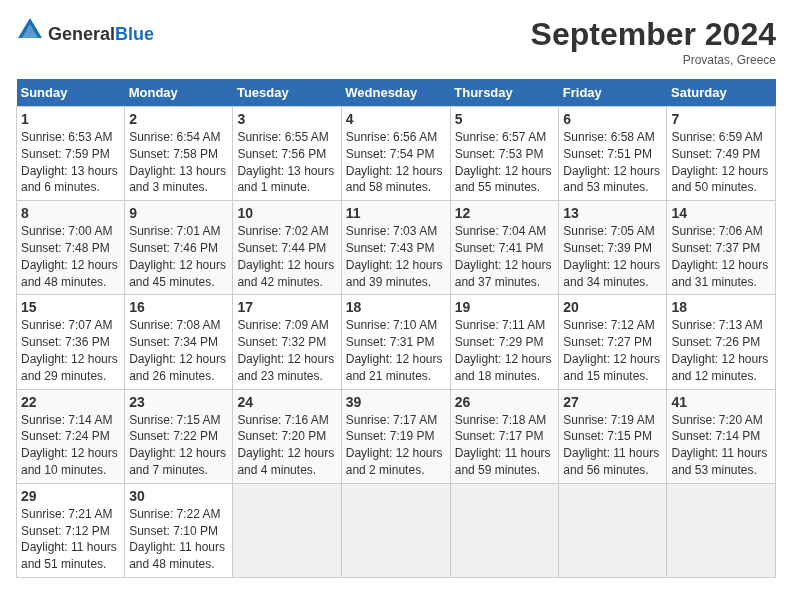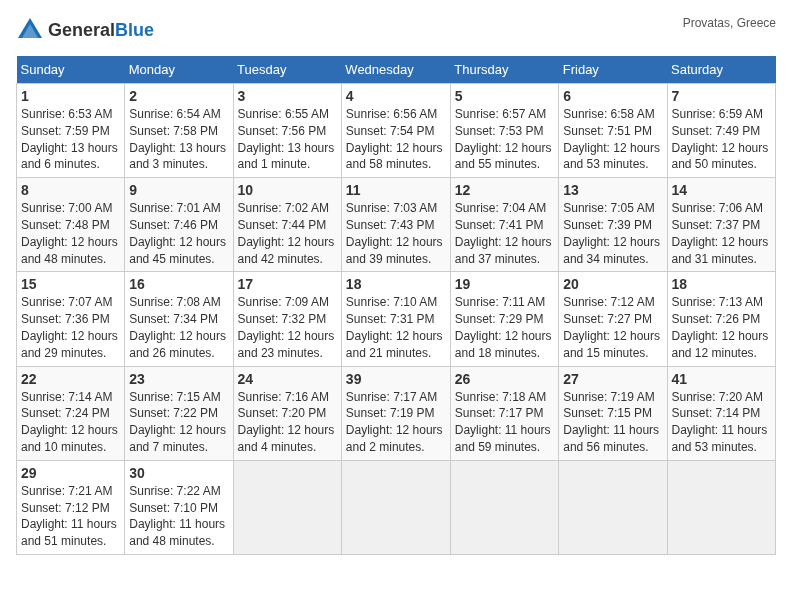--- a/index.html
+++ b/index.html
@@ -11,21 +11,21 @@
       padding: 16px;
     }
     .header {
       display: flex;
       justify-content: space-between;
       align-items: flex-start;
       margin-bottom: 12px;
     }
     .logo {
       display: flex;
-      align-items: center;
+      align-items: flex-end;
       gap: 4px;
     }
     .logo-text {
       font-size: 18px;
       font-weight: bold;
       line-height: 1;
     }
     .logo-general { color: #333; }
     .logo-blue { color: #1a6fba; }
     .logo-icon {
@@ -48,21 +48,21 @@
       width: 100%;
       border-collapse: collapse;
       font-size: 11px;
     }
     th {
       background-color: #2e6db4;
       color: #fff;
       padding: 6px 4px;
       text-align: left;
       font-size: 13px;
-      font-weight: normal;
+      font-weight: bold;
     }
     td {
       border: 1px solid #ccc;
       vertical-align: top;
       padding: 4px;
       width: 110px;
       min-height: 80px;
       background: #fff;
     }
     td.empty {
@@ -91,20 +91,21 @@
   <div class="logo">
     <svg class="logo-icon" viewBox="0 0 28 28">
       <polygon points="14,2 26,22 2,22" fill="#1a6fba"></polygon>
       <polygon points="14,8 22,22 6,22" fill="#fff" opacity="0.3"></polygon>
     </svg>
     <div>
       <span class="logo-text logo-general">General</span><span class="logo-text logo-blue">Blue</span>
     </div>
   </div>
   <div class="title-block">
+    <div class="month-title">September 2024</div>
     <div class="location">Provatas, Greece</div>
   </div>
 </div>
 
 <table>
   <thead>
     <tr>
     <th>Sunday</th>
         <th>Monday</th>
         <th>Tuesday</th>

